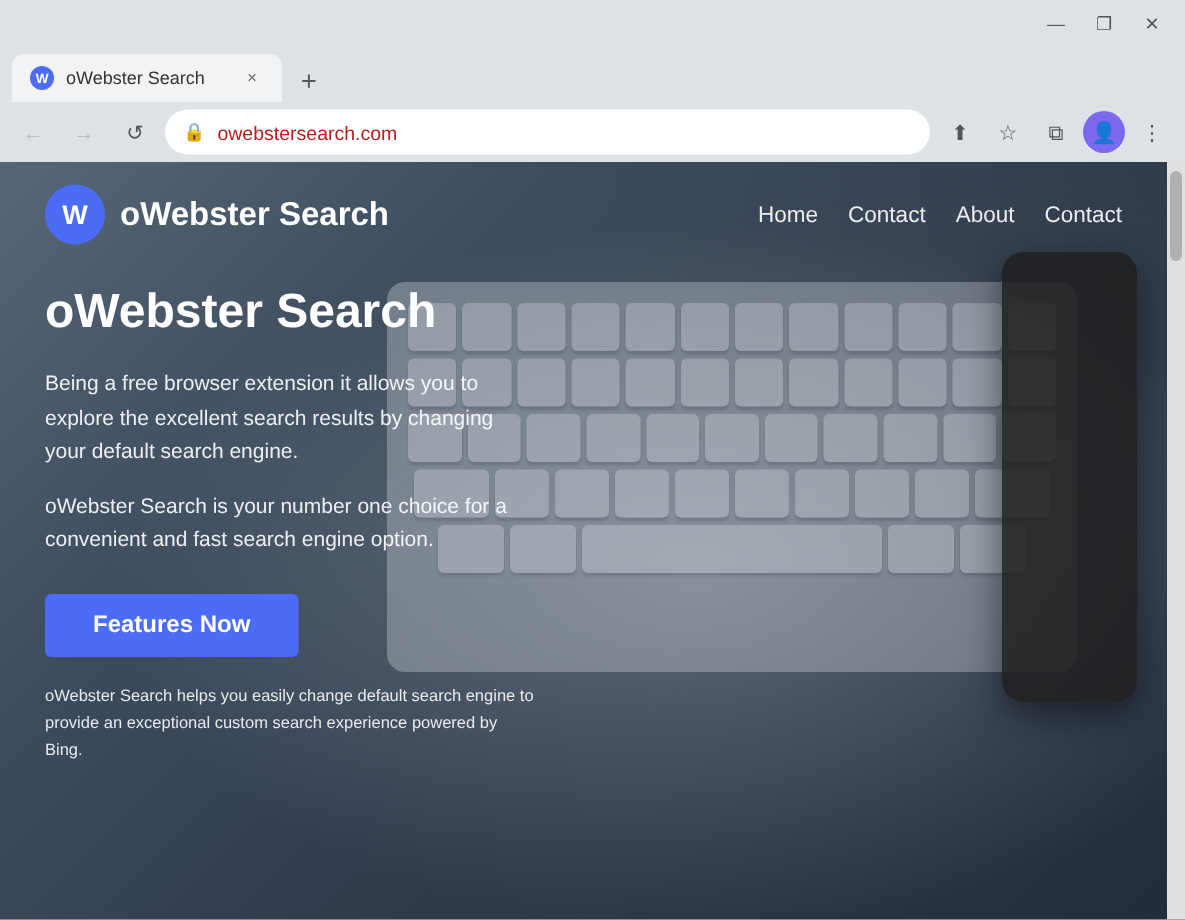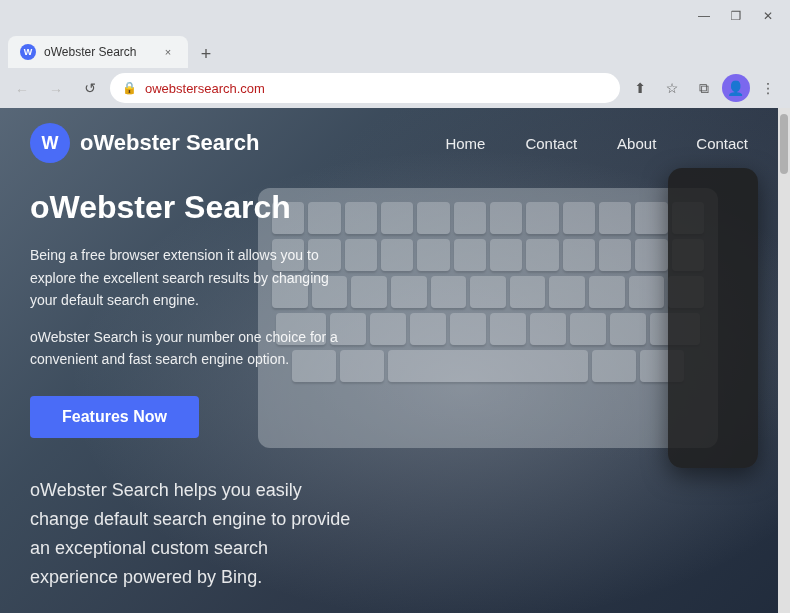--- a/index.html
+++ b/index.html
@@ -322,21 +322,21 @@
     }
 
     .logo-text {
       font-size: 22px;
       font-weight: bold;
       color: white;
     }
 
     .site-nav-links {
       display: flex;
-      gap: 40px;
+      gap: 20px;
       align-items: flex-end;
     }
 
     .nav-link {
       color: white;
       font-size: 15px;
       font-weight: 500;
       text-decoration: none;
       cursor: pointer;
       opacity: 0.9;
@@ -373,24 +373,23 @@
       font-size: 16px;
       font-weight: bold;
       padding: 12px 32px;
       border-radius: 4px;
       cursor: pointer;
       margin: 12px 0 18px 0;
       border: none;
     }
 
     .hero-footer-text {
-      font-size: 18px;
+      font-size: 11px;
       color: rgba(255,255,255,0.88);
       line-height: 1.6;
-      margin-top: 20px;
     }
   </style>
 </head>
 <body>
 
 <div>
 
   <div class="title-bar">
     <div class="title-bar-left"></div>
     <div class="win-controls">

